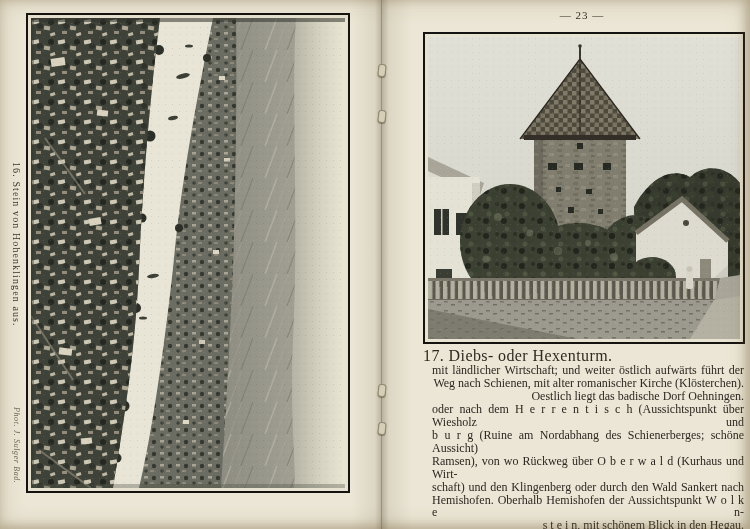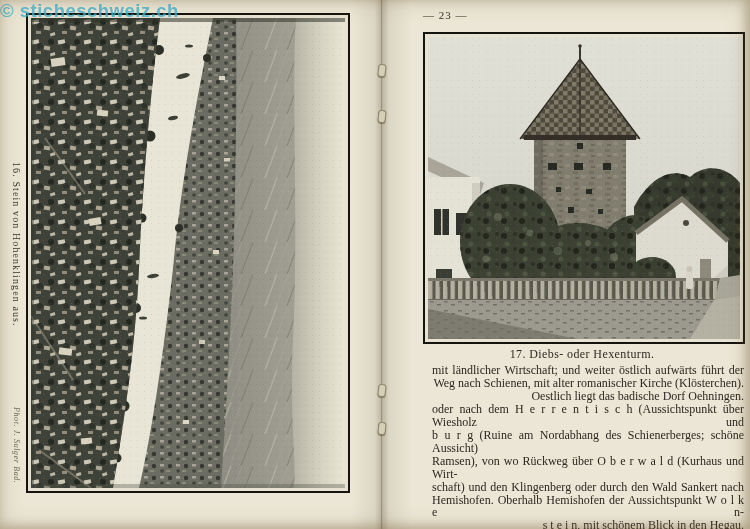--- a/index.html
+++ b/index.html
@@ -16,22 +16,22 @@
   .photo-frame .inner{position:absolute;inset:3px;overflow:hidden;}
   .frame-left{left:26px;top:13px;width:320px;height:476px;}
   .frame-right{left:423px;top:32px;width:318px;height:308px;}
   svg{display:block;}
   
   .vcap{position:absolute;left:22px;top:162px;width:238px;height:15px;transform:rotate(90deg);transform-origin:top left;
     font-size:10px;letter-spacing:1.1px;color:#39342b;white-space:nowrap;}
   .vcredit{position:absolute;left:21px;top:407px;width:86px;height:11px;transform:rotate(90deg);transform-origin:top left;
     font-size:8px;font-style:italic;color:#55503f;letter-spacing:.6px;white-space:nowrap;opacity:.85;}
   
-  .pageno{position:absolute;left:423px;top:9px;width:318px;font-size:11px;letter-spacing:1px;color:#332f27;}
-  .caption-right{position:absolute;left:423px;top:347px;width:318px;text-align:center;font-size:12px;letter-spacing:.4px;color:#2e2a22;}
+  .pageno{position:absolute;left:423px;top:9px;width:318px;text-align:center;font-size:11px;letter-spacing:1px;color:#332f27;}
+  .caption-right{position:absolute;left:423px;top:347px;width:318px;text-align:left;font-size:16px;letter-spacing:.4px;color:#2e2a22;}
   .bodytext{position:absolute;left:432px;top:364px;width:312px;font-size:12px;line-height:12.95px;color:#2b2721;}
   .bodytext p{margin:0;white-space:normal;}
   .j{text-align:justify;text-align-last:justify;}
   .e{text-align:right;}
   .ind{text-indent:14px;}
   
   .wm{position:absolute;pointer-events:none;font-family:"Liberation Sans",sans-serif;font-weight:bold;color:rgba(58,177,208,.78);}
   .wm1{left:566px;top:475px;font-size:18.5px;letter-spacing:.5px;white-space:nowrap;}
   .wm2{left:610px;top:501px;font-size:21px;letter-spacing:.5px;white-space:nowrap;}
 </style>
@@ -277,16 +277,15 @@
   </div>
 
   <div class="gutter"></div>
   <div class="gutter-line"></div>
   <div class="stitch" style="top:64px"></div>
   <div class="stitch" style="top:110px"></div>
   <div class="stitch" style="top:384px"></div>
   <div class="stitch" style="top:422px"></div>
 
   <div class="wm">
-    <div class="wm1">© sticheschweiz.ch</div>
   </div>
 
 </div>
 
 </body></html>

